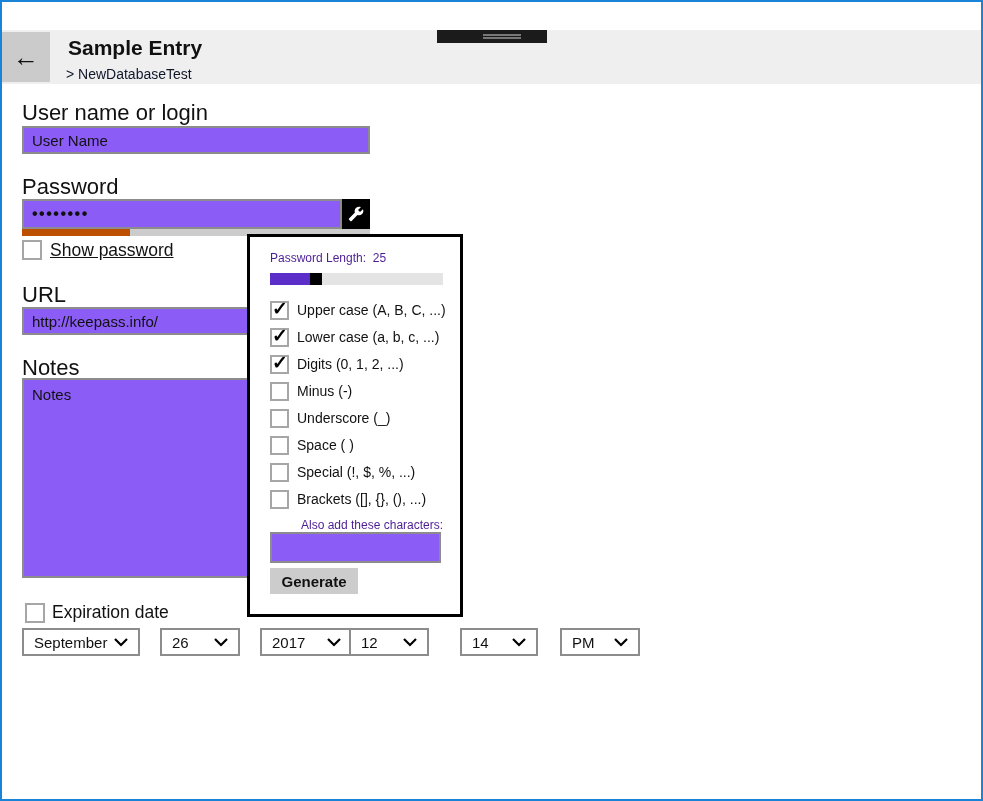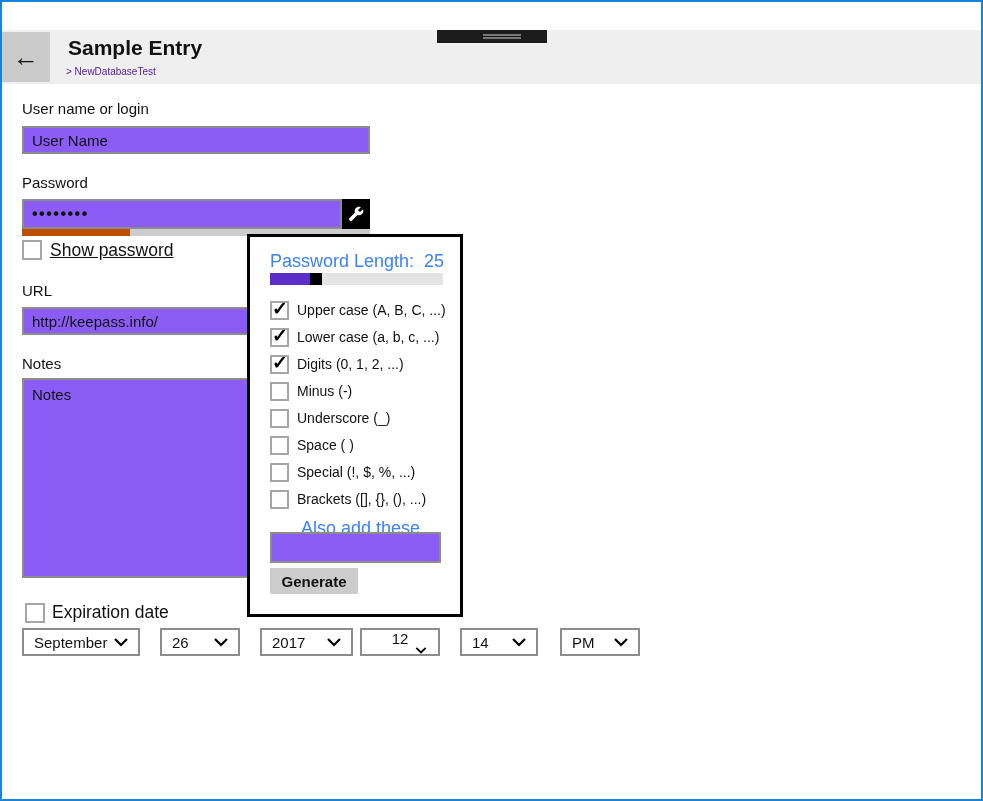--- a/index.html
+++ b/index.html
@@ -19,45 +19,45 @@
   .dock{position:absolute;left:437px;top:30px;width:110px;height:13px;background:#1b1b1b;z-index:40;}
   .dock .grip{position:absolute;left:46px;top:4px;width:38px;}
   .dock .grip i{display:block;height:1.5px;background:#777;margin-bottom:1.5px;}
 
   
   .header{position:absolute;left:2px;top:30px;right:2px;height:54px;background:#f0eff0;z-index:2;}
   .back-btn{position:absolute;left:0;top:2px;width:48px;height:50px;background:#cbcbcb;
             display:flex;align-items:center;justify-content:center;cursor:pointer;}
   .back-btn span{font-size:26px;font-weight:bold;line-height:1;color:#111;}
   .page-title{position:absolute;left:66px;top:6px;font-size:21px;font-weight:700;color:#111;}
-  .breadcrumb{position:absolute;left:64px;top:36px;font-size:10px;color:#4c1d95;}
-
-  
-  .field-label{position:absolute;font-size:15px;color:#111;}
+  .breadcrumb{position:absolute;left:64px;top:36px;font-size:14px;color:#0f172a;}
+
+  
+  .field-label{position:absolute;font-size:22px;color:#111;}
   .tb{position:absolute;box-sizing:border-box;border:2px solid #8c8c8c;background:#8b5cf6;
       display:flex;align-items:center;padding:0 8px;font-size:15px;color:#111;}
   .pw-dots{font-size:16px;font-weight:bold;letter-spacing:1.5px;}
   .wrench-btn{position:absolute;left:342px;top:199px;width:28px;height:30px;background:#000;
       display:flex;align-items:center;justify-content:center;cursor:pointer;}
   .strength{position:absolute;left:22px;top:229px;width:348px;height:7px;background:#cccccc;}
   .strength .fill{height:100%;width:31%;background:#bd5000;}
   .cb{box-sizing:border-box;border:2px solid #a6a6a6;background:#fff;position:relative;cursor:pointer;}
   .cb .mark{display:none;position:absolute;left:0px;top:-4px;font-size:19px;font-weight:bold;color:#000;line-height:1;}
   .cb.checked .mark{display:block;}
   .cb-label{position:absolute;font-size:17.5px;color:#111;}
   .notes-box{align-items:flex-start;padding-top:6px;}
 
   .dd{position:absolute;box-sizing:border-box;height:28px;border:2px solid #8c8c8c;background:#fff;
       display:flex;align-items:center;padding:0 10px;font-size:15px;color:#111;cursor:pointer;}
   .dd svg{margin-left:auto;}
 
   
   .popup{position:absolute;left:247px;top:234px;width:216px;height:383px;background:#fff;
          border:3px solid #000;box-sizing:border-box;z-index:20;}
-  .pop-label{position:absolute;font-size:18px;color:#3b82f6;}
+  .pop-label{position:absolute;font-size:12px;color:#4c1d95;}
   .slider{position:absolute;left:20px;top:36px;width:173px;height:12px;background:#e4e4e4;}
   .slider .fill{position:absolute;left:0;top:0;height:12px;width:40px;background:#5b2ec9;}
   .slider .thumb{position:absolute;left:40px;top:0;width:12px;height:12px;background:#000;cursor:pointer;}
   .gen-row{position:absolute;left:20px;height:20px;width:180px;}
   .gen-row .cb{position:absolute;left:0;top:0;width:19px;height:19px;}
   .gen-row .glabel{position:absolute;left:27px;top:1px;font-size:14px;color:#111;white-space:nowrap;}
   .gen-input{position:absolute;left:20px;top:295px;width:171px;height:31px;}
   .gen-btn{position:absolute;left:20px;top:331px;width:88px;height:26px;background:#cccccc;border:none;
            font-family:"Liberation Sans",sans-serif;font-size:15px;font-weight:600;color:#111;cursor:pointer;}
 </style>
@@ -134,21 +134,21 @@
     <svg width="14" height="9" viewBox="0 0 14 9">
         <polyline points="1,1 7,7 13,1" stroke="#000" stroke-width="2.2" fill="none"></polyline>
       </svg>
   </div>
   <div class="dd" style="left:260px;top:628px;width:93px;">
     <span>2017</span>
     <svg width="14" height="9" viewBox="0 0 14 9">
         <polyline points="1,1 7,7 13,1" stroke="#000" stroke-width="2.2" fill="none"></polyline>
       </svg>
   </div>
-  <div class="dd" style="left:360px;top:628px;width:80px;flex-direction:column;">
+  <div class="dd" style="left:349px;top:628px;width:80px;">
     <span>12</span>
     <svg width="14" height="9" viewBox="0 0 14 9">
         <polyline points="1,1 7,7 13,1" stroke="#000" stroke-width="2.2" fill="none"></polyline>
       </svg>
   </div>
   <div class="dd" style="left:460px;top:628px;width:78px;">
     <span>14</span>
     <svg width="14" height="9" viewBox="0 0 14 9">
         <polyline points="1,1 7,7 13,1" stroke="#000" stroke-width="2.2" fill="none"></polyline>
       </svg>

